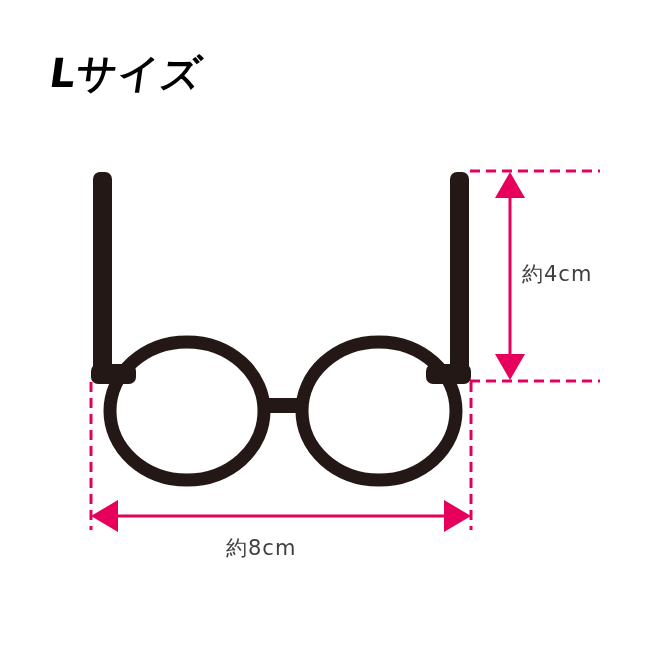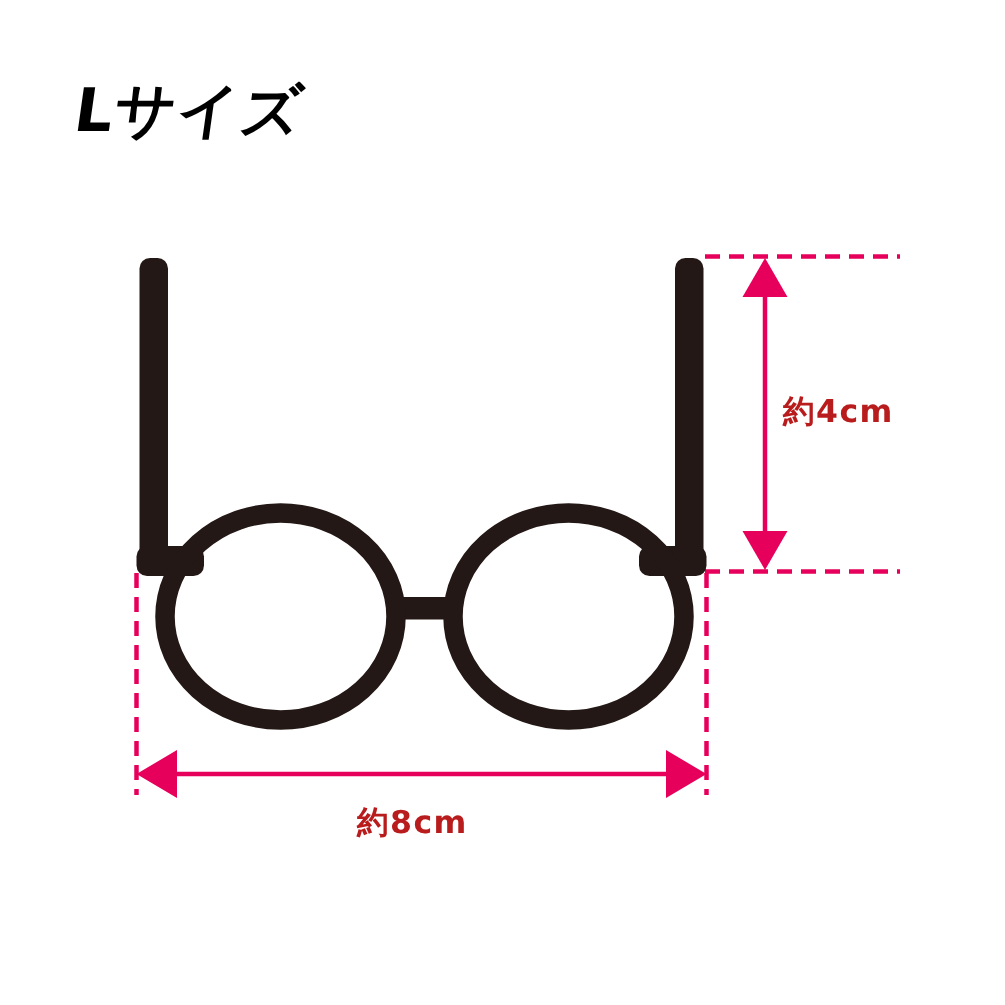--- a/index.html
+++ b/index.html
@@ -6,24 +6,24 @@
     body { width: 670px; height: 670px; position: relative; overflow: hidden; }
     .title {
       position: absolute; left: 50px; top: 46px;
       font-family: "DejaVu Sans", sans-serif; font-weight: bold;
       font-size: 40px; color: #000; letter-spacing: 1px;
       transform: skewX(-8deg);
     }
     svg.diagram { position: absolute; left: 0; top: 0; }
     .label {
       position: absolute;
-      font-family: "DejaVu Sans", sans-serif; font-weight: bold;
-      font-size: 21px; color: #b91c1c; letter-spacing: 1px;
+      font-family: "DejaVu Sans", sans-serif; font-weight: normal;
+      font-size: 21px; color: #404040; letter-spacing: 1px;
     }
-    .label-h { left: 238px; top: 534px; }
+    .label-h { left: 226px; top: 534px; }
     .label-v { left: 522px; top: 260px; }
   </style>
 </head>
 <body>
 
 <div class="title">Lサイズ</div>
 
 <svg class="diagram" width="670" height="670" viewBox="0 0 670 670" xmlns="http://www.w3.org/2000/svg">
 
   <g stroke="#e6005c" stroke-width="3" stroke-dasharray="10,6" fill="none">

